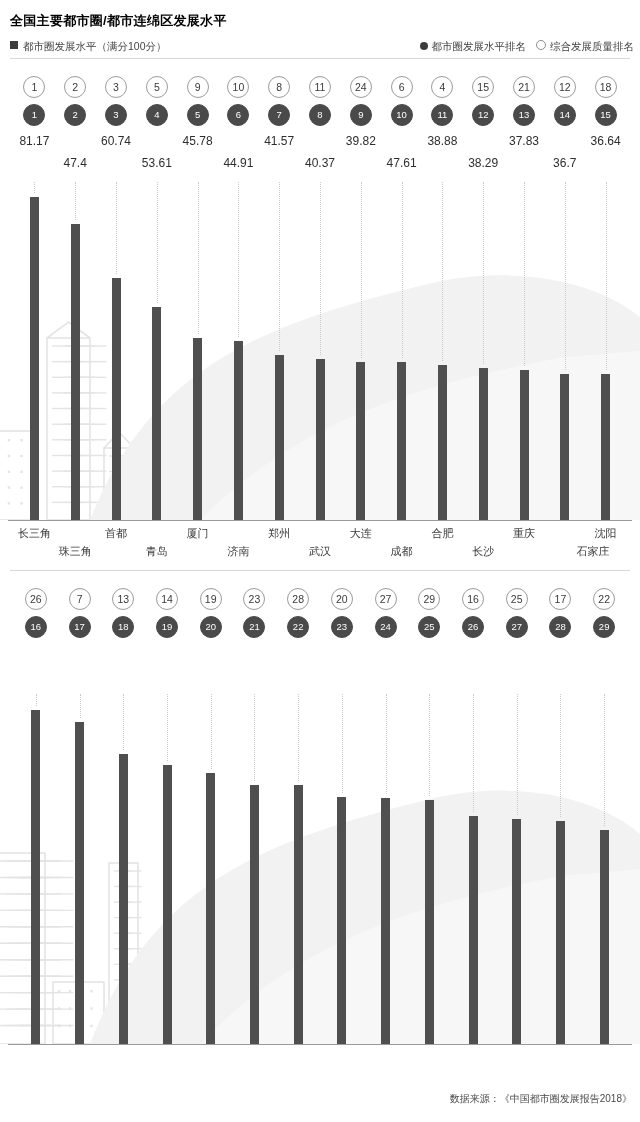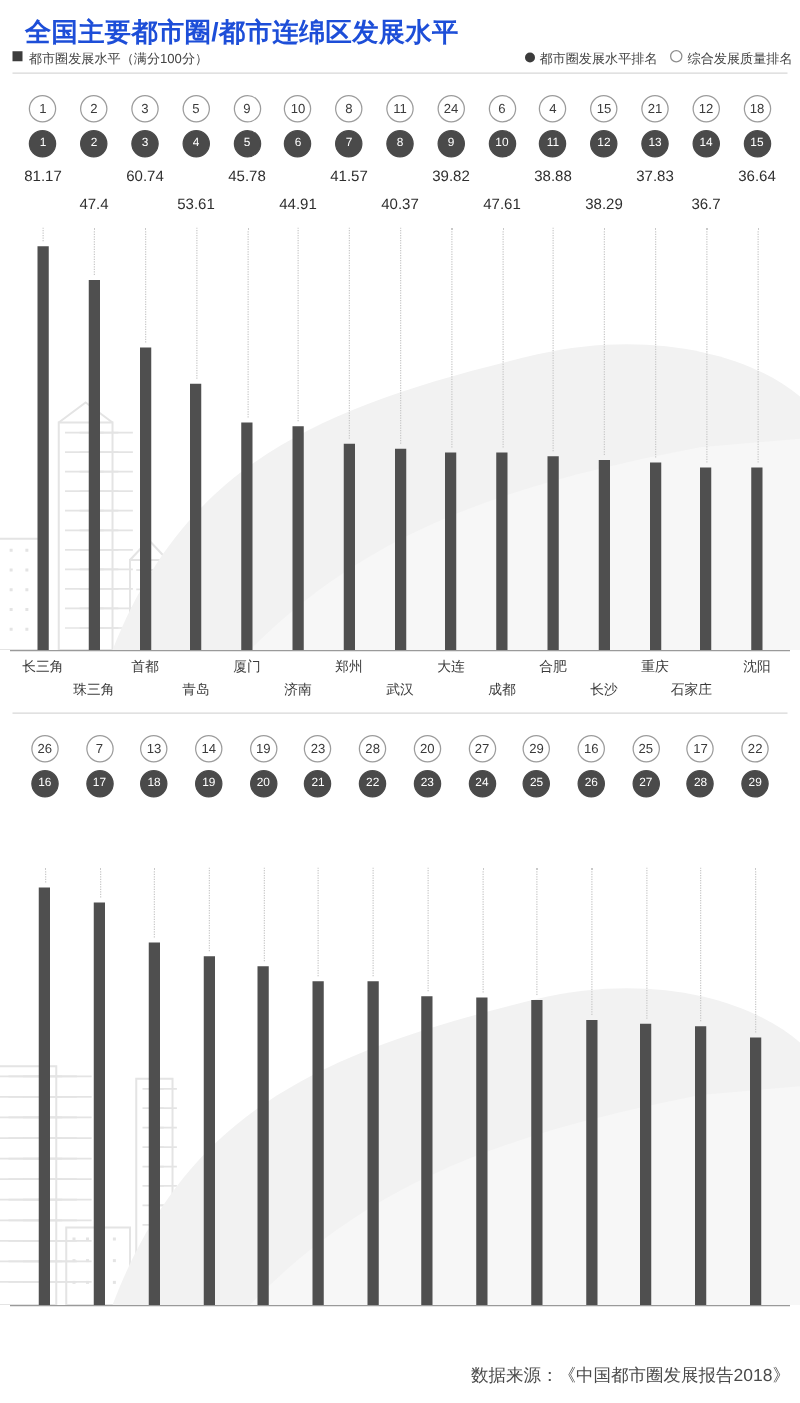--- a/index.html
+++ b/index.html
@@ -6,22 +6,22 @@
   body{
     width:640px;height:1122px;position:relative;overflow:hidden;
     font-family:"Liberation Sans","DejaVu Sans",sans-serif;
     color:#3b3b3b;-webkit-font-smoothing:antialiased;
   }
   .page{position:absolute;inset:0;}
 
   
   .hdr{position:absolute;left:0;top:0;width:640px;}
   .title{
-    position:absolute;left:20px;top:12px;
-    font-size:21px;font-weight:bold;color:#1d4ed8;letter-spacing:.3px;
+    position:absolute;left:10px;top:12px;
+    font-size:13px;font-weight:bold;color:#000000;letter-spacing:.3px;
   }
   .legend-left{position:absolute;left:10px;top:40px;font-size:10.5px;color:#444;white-space:nowrap;}
   .legend-left .sw{display:inline-block;width:8px;height:8px;background:#3c3c3c;margin-right:5px;vertical-align:1px;}
   .legend-right{position:absolute;right:6px;top:40px;font-size:10.5px;color:#444;white-space:nowrap;}
   .legend-right .dotf{display:inline-block;width:8px;height:8px;border-radius:50%;background:#3c3c3c;margin-right:4px;vertical-align:0px;}
   .legend-right .doto{display:inline-block;width:8px;height:8px;border-radius:50%;background:#fff;border:1px solid #8d8d8d;margin:0 4px 0 10px;vertical-align:0px;}
   .rule{position:absolute;left:10px;width:620px;height:1px;background:#d8d8d8;}
 
   
   .panel{position:absolute;left:0;width:640px;}
@@ -49,21 +49,21 @@
 
   
   .lead{position:absolute;width:1px;border-left:1px dotted #c9c9c9;}
 
   
   .cities{position:absolute;left:0;width:640px;height:40px;}
   .ct{position:absolute;font-size:11px;color:#3a3a3a;white-space:nowrap;text-align:center;}
 
   
   .note{position:absolute;left:10px;font-size:10px;color:#4a4a4a;white-space:nowrap;}
-  .src{position:absolute;right:8px;font-size:14px;color:#4a4a4a;white-space:nowrap;}
+  .src{position:absolute;right:8px;font-size:10px;color:#4a4a4a;white-space:nowrap;}
 </style>
 </head>
 <body>
 
 <div class="page">
 
   <div class="hdr">
     <div class="title">全国主要都市圈/都市连绵区发展水平</div>
     <div class="legend-left">
       <span class="sw"></span><span>都市圈发展水平（满分100分）</span>
@@ -413,21 +413,21 @@
         <div class="ct" style="left: 126.8px; width: 60px; top: 18px;">青岛</div>
         <div class="ct" style="left: 167.6px; width: 60px; top: 0px;">厦门</div>
         <div class="ct" style="left: 208.4px; width: 60px; top: 18px;">济南</div>
         <div class="ct" style="left: 249.2px; width: 60px; top: 0px;">郑州</div>
         <div class="ct" style="left: 290px; width: 60px; top: 18px;">武汉</div>
         <div class="ct" style="left: 330.8px; width: 60px; top: 0px;">大连</div>
         <div class="ct" style="left: 371.6px; width: 60px; top: 18px;">成都</div>
         <div class="ct" style="left: 412.4px; width: 60px; top: 0px;">合肥</div>
         <div class="ct" style="left: 453.2px; width: 60px; top: 18px;">长沙</div>
         <div class="ct" style="left: 494px; width: 60px; top: 0px;">重庆</div>
-        <div class="ct" style="left: 523px; width: 60px; top: 18px;">石家庄</div>
+        <div class="ct" style="left: 563px; width: 60px; top: 18px;">石家庄</div>
         <div class="ct" style="left: 575.6px; width: 60px; top: 0px;">沈阳</div>
       </div>
   </div>
 
   <div class="rule" style="top:570px;"></div>
 
   <div class="panel" id="panel2" style="top:582px;height:500px;">
     <div class="ranks" id="p2-rank-open" style="top:6px;">
         <div class="rk open" style="left: 24.8571px;">26</div>
         <div class="rk open" style="left: 68.5714px;">7</div>

